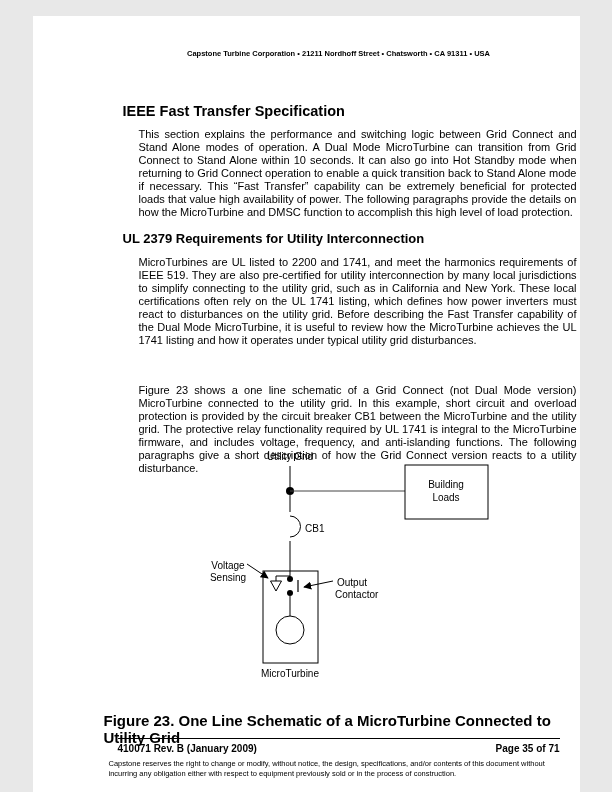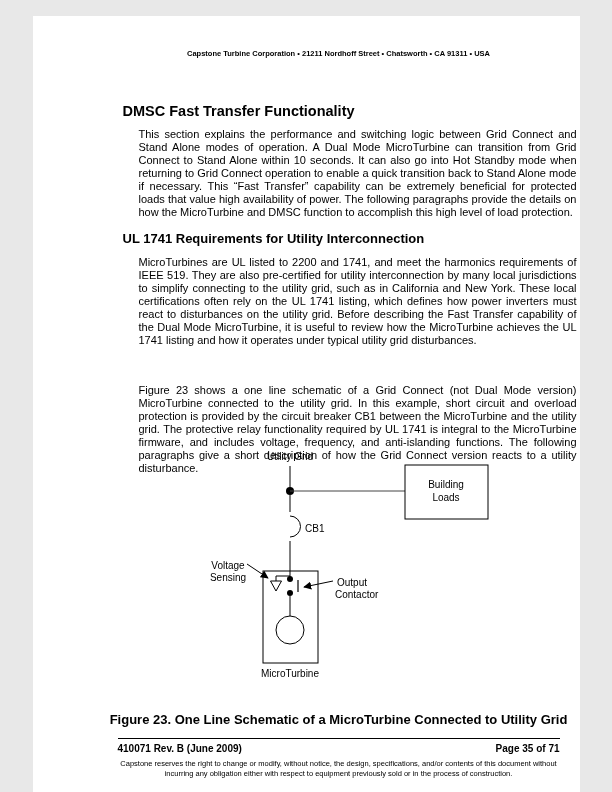--- a/index.html
+++ b/index.html
@@ -25,52 +25,52 @@
     font-size:12.5px;font-weight:bold;
   }
   .para{
     position:absolute;left:106px;width:438px;
     font-size:11px;line-height:13px;
     text-align:justify;text-justify:inter-word;
   }
   .fig{position:absolute;left:85px;top:432px;}
   .fig svg text{font-family:"Liberation Sans",sans-serif;font-size:10px;fill:#000;}
   .caption{
-    position:absolute;left:71px;top:696px;width:470px;text-align:center;
-    font-size:13px;font-weight:bold;
+    position:absolute;left:71px;top:696px;width:470px;text-align:left;
+    font-size:15px;font-weight:bold;
   }
   .foot-rule{
     position:absolute;left:85px;top:722px;width:442px;height:0;
     border-top:1.2px solid #000;
   }
   .foot-row{
     position:absolute;left:85px;top:727px;width:442px;
     font-size:10px;font-weight:bold;
   }
   .foot-left{float:left;}
   .foot-right{float:right;}
   .disclaimer{
-    position:absolute;left:76px;top:743px;width:460px;text-align:center;
+    position:absolute;left:76px;top:743px;width:460px;text-align:left;
     font-size:7.5px;line-height:9.5px;
   }
 </style>
 </head>
 <body>
 
 <div class="page">
 
   <div class="hdr">
     <div>Capstone Turbine Corporation • 21211 Nordhoff Street • Chatsworth • CA 91311 • USA</div>
   </div>
 
-  <div class="doc-title">DMSC Fast Transfer Functionality</div>
+  <div class="doc-title">IEEE Fast Transfer Specification</div>
 
   <div class="para" style="top:112px;">This section explains the performance and switching logic between Grid Connect and Stand Alone modes of operation. A Dual Mode MicroTurbine can transition from Grid Connect to Stand Alone within 10 seconds. It can also go into Hot Standby mode when returning to Grid Connect operation to enable a quick transition back to Stand Alone mode if necessary. This “Fast Transfer” capability can be extremely beneficial for protected loads that value high availability of power. The following paragraphs provide the details on how the MicroTurbine and DMSC function to accomplish this high level of load protection.</div>
 
-  <div class="h2" style="top:215px;">UL 1741 Requirements for Utility Interconnection</div>
+  <div class="h2" style="top:215px;">UL 2379 Requirements for Utility Interconnection</div>
 
   <div class="para" style="top:240px;">MicroTurbines are UL listed to 2200 and 1741, and meet the harmonics requirements of IEEE 519. They are also pre-certified for utility interconnection by many local jurisdictions to simplify connecting to the utility grid, such as in California and New York. These local certifications often rely on the UL 1741 listing, which defines how power inverters must react to disturbances on the utility grid. Before describing the Fast Transfer capability of the Dual Mode MicroTurbine, it is useful to review how the MicroTurbine achieves the UL 1741 listing and how it operates under typical utility grid disturbances.</div>
 
 
   <div class="para" style="top:368px;">Figure 23 shows a one line schematic of a Grid Connect (not Dual Mode version) MicroTurbine connected to the utility grid. In this example, short circuit and overload protection is provided by the circuit breaker CB1 between the MicroTurbine and the utility grid. The protective relay functionality required by UL 1741 is integral to the MicroTurbine firmware, and includes voltage, frequency, and anti-islanding functions. The following paragraphs give a short description of how the Grid Connect version reacts to a utility disturbance.</div>
 
   <div class="fig">
     <svg width="442" height="242" viewBox="0 0 442 242">
       <defs>
         <marker id="arrow" viewBox="0 0 10 10" refX="9" refY="5" markerWidth="8" markerHeight="8" orient="auto">
@@ -110,18 +110,18 @@
       <text x="219" y="138">Output</text>
       <text x="217" y="150">Contactor</text>
       <line x1="215" y1="133" x2="186" y2="139" stroke="#000" stroke-width="1" marker-end="url(#arrow)"></line>
     </svg>
   </div>
 
   <div class="caption">Figure 23. One Line Schematic of a MicroTurbine Connected to Utility Grid</div>
 
   <div class="foot-rule"></div>
   <div class="foot-row">
-    <span class="foot-left">410071 Rev. B (June 2009)</span>
+    <span class="foot-left">410071 Rev. B (January 2009)</span>
     <span class="foot-right">Page 35 of 71</span>
   </div>
   <div class="disclaimer">Capstone reserves the right to change or modify, without notice, the design, specifications, and/or contents of this document without incurring any obligation either with respect to equipment previously sold or in the process of construction.</div>
 
 </div>
 
 </body></html>

